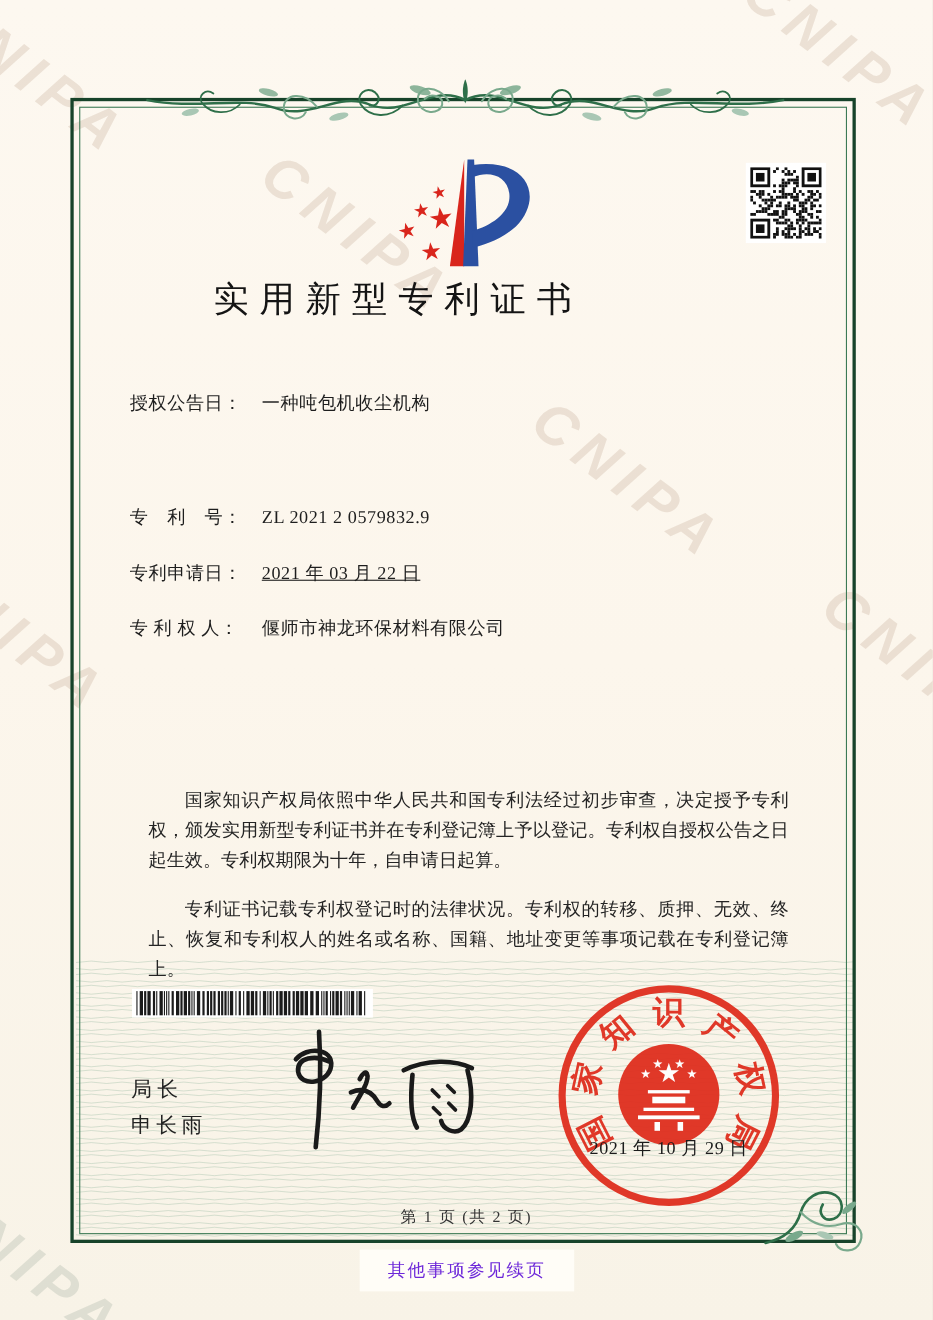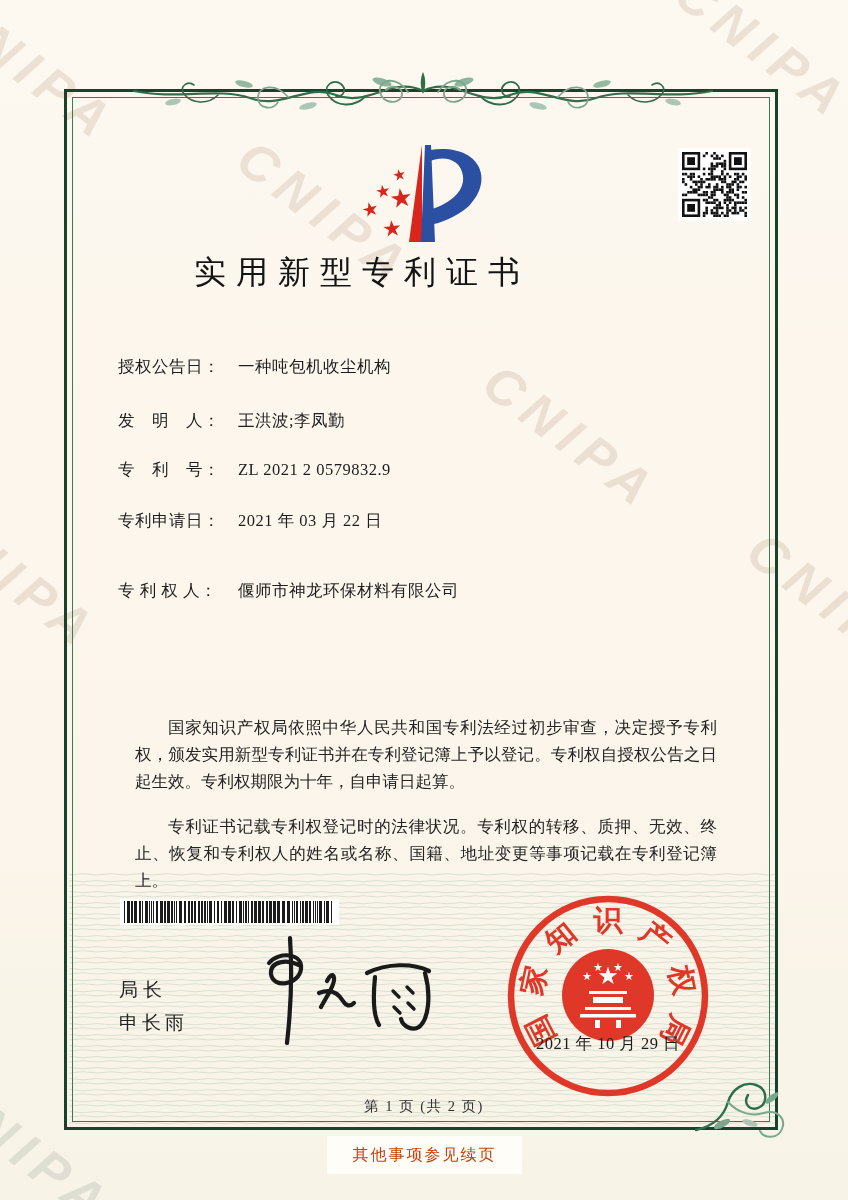--- a/index.html
+++ b/index.html
@@ -43,21 +43,21 @@
   
   .signoff-title{left:119px;top:977px;font-size:19px;letter-spacing:5px;color:#222;font-family:"Liberation Sans","DejaVu Sans",sans-serif;}
   .signoff-name{left:119px;top:1010px;font-size:19px;letter-spacing:4px;color:#222;font-family:"Liberation Sans","DejaVu Sans",sans-serif;}
   #signature{left:255px;top:933px;}
   
   #seal{left:503px;top:891px;}
   .seal-date{left:503px;top:1033px;width:210px;text-align:center;font-size:16.5px;letter-spacing:0.5px;color:#1c1c1c;}
   
   .page-info{left:0;top:1097px;width:848px;text-align:center;font-size:14.5px;letter-spacing:1.5px;color:#333;}
   .cont-box{left:327px;top:1136px;width:195px;height:38px;background:#fffdf7;display:flex;align-items:center;justify-content:center;}
-  .cont-box span{font-size:16px;letter-spacing:2px;color:#c2410c;}
+  .cont-box span{font-size:16px;letter-spacing:2px;color:#6d28d9;}
 </style>
 </head>
 <body>
 
 <div class="page">
 
   <span class="wm" style="left:-34px;top:-16px;">CNIPA</span>
   <span class="wm" style="left:700px;top:-38px;">CNIPA</span>
   <span class="wm" style="left:262px;top:128px;">CNIPA</span>
   <span class="wm" style="left:508px;top:352px;">CNIPA</span>
@@ -369,30 +369,27 @@
         <rect x="2.6" y="49.4" width="13" height="13" fill="#fff"></rect>
         <rect x="5.2" y="52" width="7.800000000000001" height="7.800000000000001" fill="#111"></rect>
       </svg>
   </div>
 
   <div class="abs title">实用新型专利证书</div>
 
   <div class="frow" style="top:356px;">
     <span class="flabel">授权公告日：</span><span class="fvalue">一种吨包机收尘机构</span>
   </div>
-  <div class="frow" style="top:410px;">
-    <span class="flabel">发　明　人：</span><span class="fvalue">王洪波;李凤勤</span>
-  </div>
   <div class="frow" style="top:459px;">
     <span class="flabel">专　利　号：</span><span class="fvalue">ZL 2021 2 0579832.9</span>
   </div>
-  <div class="frow" style="top:510px;">
+  <div class="frow" style="top:510px;text-decoration:underline;">
     <span class="flabel">专利申请日：</span><span class="fvalue">2021 年 03 月 22 日</span>
   </div>
-  <div class="frow" style="top:560px;margin-top:20px;">
+  <div class="frow" style="top:560px;">
     <span class="flabel">专 利 权 人：</span><span class="fvalue">偃师市神龙环保材料有限公司</span>
   </div>
 
   <div class="abs body-text">
     <p>国家知识产权局依照中华人民共和国专利法经过初步审查，决定授予专利权，颁发实用新型专利证书并在专利登记簿上予以登记。专利权自授权公告之日起生效。专利权期限为十年，自申请日起算。</p>
     <p>专利证书记载专利权登记时的法律状况。专利权的转移、质押、无效、终止、恢复和专利权人的姓名或名称、国籍、地址变更等事项记载在专利登记簿上。</p>
   </div>
 
   <div id="barcode" class="abs">
       <i style="left:4px;width:1px"></i>

